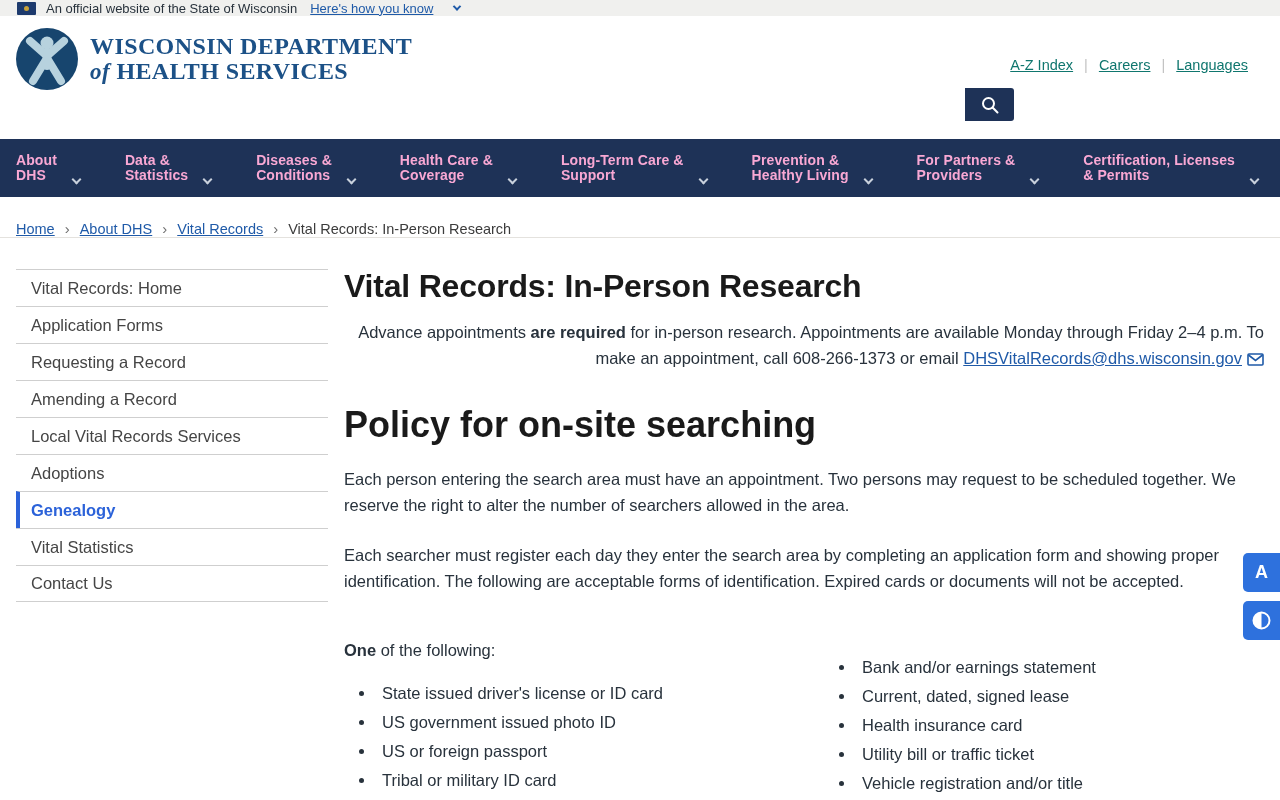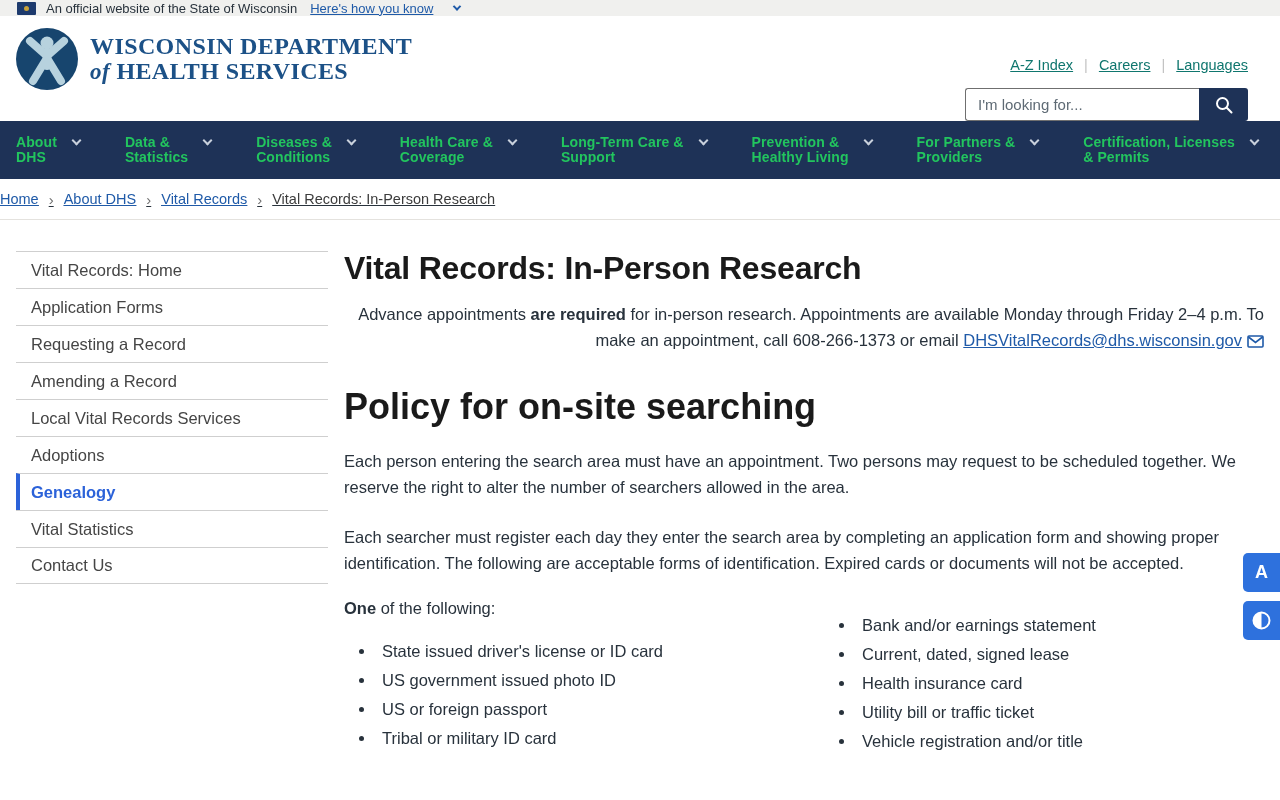--- a/index.html
+++ b/index.html
@@ -8,63 +8,63 @@
   a { cursor:pointer;gap:14px; }
 
   
   .gov-banner { height:16px; background:#f0f0ee; display:flex; align-items:center; padding-left:17px; font-size:13px; color:#28323c; }
   .flag { width:19px; height:13px; background:#1d3a6d; border-radius:1px; margin-right:10px; position:relative; flex:0 0 auto; }
   .flag::after { content:""; position:absolute; left:7px; top:4px; width:5px; height:5px; background:#c9a33a; border-radius:50%; }
   .gov-banner .how-link { color:#1f5aa8; text-decoration:underline; margin-left:13px; display:inline-flex; align-items:center; }
   .chev { display:inline-block; width:6px; height:6px; border-right:2px solid #1f5aa8; border-bottom:2px solid #1f5aa8; transform:rotate(45deg) translate(-1px,-1px); margin-left:7px; }
 
   
-  .header { height:105px; position:relative; background:#fff; }
+  .header { height:123px; position:relative; background:#fff; }
   .logo-wrap { position:absolute; left:16px; top:12px; display:flex; align-items:center; }
   .logo-text { margin-left:12px; font-family:"Liberation Serif", serif; color:#1c5187; font-weight:700; line-height:1.06; }
   .logo-line1 { font-size:24px; letter-spacing:0.4px; }
   .logo-line2 { font-size:24px; letter-spacing:0.4px; }
   .logo-line2 .of { font-style:italic; text-transform:none; font-size:23px; }
   .header-links { position:absolute; top:41px; right:32px; font-size:14.5px; display:flex; align-items:center; }
   .header-links a { color:#0f766e; text-decoration:underline; }
   .header-links .pipe { color:#c2c2c2; margin:0 11px; }
   .searchbar { position:absolute; top:72px; right:32px; width:283px; height:33px; display:flex; }
   .searchbar input { flex:1; border:1px solid #6f6f6f; border-right:none; border-radius:3px 0 0 3px; padding:0 12px; font-size:15px; color:#28323c; font-family:"Liberation Sans",sans-serif; outline:none; }
   .searchbar input::placeholder { color:#5e6a74; opacity:1; }
   .search-btn { width:49px; background:#1e3257; border:none; border-radius:0 3px 3px 0; display:flex; align-items:center; justify-content:center; cursor:pointer; }
 
   
   .mainnav { height:58px; background:#1e3257; display:flex; align-items:center; justify-content:space-between; padding:0 22px 0 16px; }
-  .nav-item { display:flex; align-items:flex-start; color:#22c55e; cursor:pointer; }
+  .nav-item { display:flex; align-items:flex-end; color:#f9a8d4; cursor:pointer; }
   .nav-label { font-size:14px; font-weight:700; line-height:15px; white-space:pre-line; letter-spacing:0.1px; }
   .nav-chev { display:inline-block; width:7px; height:7px; border-right:2px solid #c8d0dc; border-bottom:2px solid #c8d0dc; transform:rotate(45deg); margin-left:16px; margin-top:2px; }
 
   
-  .breadcrumb { height:41px; border-bottom:1px solid #e4e2de; display:flex; align-items:center; padding-left:0; font-size:14.5px;text-decoration:underline; }
+  .breadcrumb { height:41px; border-bottom:1px solid #e4e2de; display:flex; align-items:flex-end; padding-left:16px; font-size:14.5px; }
   .breadcrumb a { color:#1f5aa8; text-decoration:underline; }
   .breadcrumb .bc-sep { color:#6f6f6f; margin:0 10px; font-size:15px; }
   .breadcrumb .bc-current { color:#3c3c3c; }
 
   
   .content { display:flex; }
   .sidebar { width:312px; margin:31px 0 0 16px; flex:0 0 auto; }
   .sidebar ul { list-style:none; }
   .sidebar li { border-top:1px solid #cfcfcf; height:37px; display:flex; align-items:center; padding-left:15px; font-size:16.5px; color:#454545; cursor:pointer; }
   .sidebar li:last-child { border-bottom:1px solid #cfcfcf; }
   .sidebar li.active { border-left:4px solid #2b62d9; padding-left:11px; color:#2b62d9; font-weight:700; }
 
   .main { margin-left:16px; width:920px; padding-top:30px; }
   h1 { font-size:32px; line-height:36px; font-weight:700; color:#1a1a1a; letter-spacing:-0.2px; }
   .intro { margin-top:15px; font-size:16.5px; line-height:26px; color:#28323c;text-align:right; }
   .intro b, .lead b { font-weight:700; }
   .email-link { color:#1f5aa8; text-decoration:underline; }
   .mail-icon { margin-left:5px; vertical-align:-2px; }
   h2 { margin-top:37px; font-size:36px; line-height:34px; font-weight:700; color:#1a1a1a; }
   .para { margin-top:24px; font-size:16.5px; line-height:26px; color:#28323c; }
-  .cols { display:flex; margin-top:19px;justify-content:space-between; }
+  .cols { display:flex; margin-top:43px;justify-content:space-between; }
   .col-left { width:480px; flex:0 0 auto; }
   .col-right { flex:1; }
   .lead { font-size:16.5px; line-height:26px; color:#28323c; }
   .cols ul { margin:17px 0 0 32px; }
   .cols li { font-size:16.5px; line-height:26px; color:#28323c; margin-bottom:3px; padding-left:6px; }
 
   
   .float-btn { position:absolute; right:0; width:37px; height:39px; background:#2e71dd; border:none; border-radius:5px 0 0 5px; color:#fff; display:flex; align-items:center; justify-content:center; cursor:pointer; }
   .fb-textsize { top:553px; font-size:18px; font-weight:700; font-family:"Liberation Sans",sans-serif; }
   .fb-contrast { top:601px; }
@@ -102,21 +102,20 @@
 
   <div class="header-links">
     <a>A-Z Index</a>
     <span class="pipe">|</span>
     <a>Careers</a>
     <span class="pipe">|</span>
     <a>Languages</a>
   </div>
 
   <div class="searchbar">
-    <input type="text" placeholder="I'm looking for..." style="">
     <button class="search-btn">
       <svg width="20" height="20" viewBox="0 0 20 20">
         <circle cx="8.5" cy="8.5" r="5.5" fill="none" stroke="#ffffff" stroke-width="2"></circle>
         <line x1="12.8" y1="12.8" x2="17.5" y2="17.5" stroke="#ffffff" stroke-width="2" stroke-linecap="round"></line>
       </svg>
     </button>
   </div>
 </div>
 
 <div class="mainnav">

